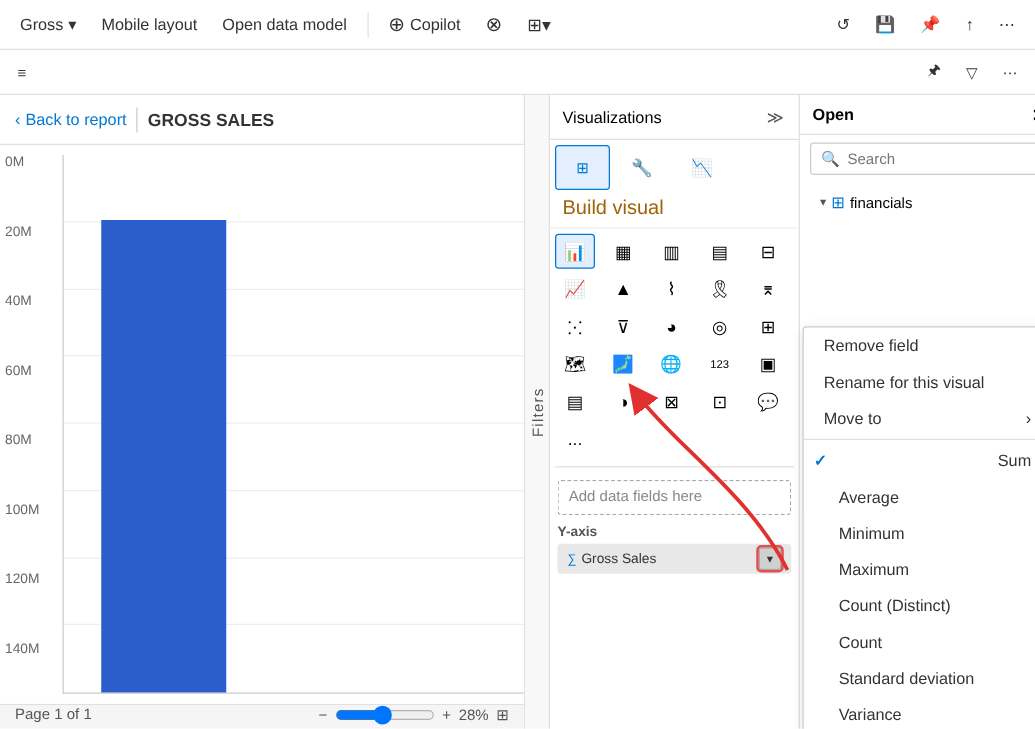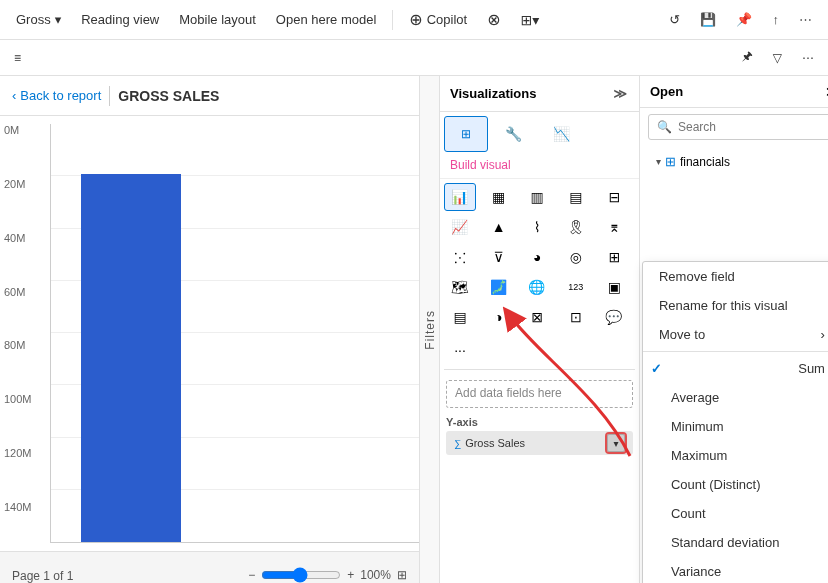--- a/index.html
+++ b/index.html
@@ -67,21 +67,21 @@
     }
     .bar {
       background: #2b5dcd; width: 100px; border-radius: 0;
     }
     .gridline {
       position: absolute; left: 0; right: 0; border-top: 1px solid #eee;
     }
 
     
     .page-footer {
-      display: flex; align-items: flex-end; height: 32px;
+      display: flex; align-items: flex-start; height: 20px;
       background: #f5f5f5; border-top: 1px solid #e0e0e0;
       padding: 0 12px; font-size: 12px; color: #555; gap: 8px;
     }
     .footer-right { margin-left: auto; display: flex; align-items: center; gap: 6px; }
     .zoom-slider { width: 80px; }
 
     
     .filters-panel {
       flex: 0 0 20px; background: #f8f8f8; border-right: 1px solid #e0e0e0;
       display: flex; align-items: center; justify-content: center;
@@ -91,26 +91,26 @@
       font-size: 12px; color: #555; letter-spacing: 1px;
     }
 
     
     .viz-panel {
       flex: 0 0 200px; border-right: 1px solid #e0e0e0;
       display: flex; flex-direction: column; background: #fff;
     }
     .panel-header {
       display: flex; align-items: center; justify-content: space-between;
-      padding: 8px 10px; border-bottom: 1px solid #e0e0e0; font-weight: 700; font-size: 13px;
+      padding: 8px 10px; border-bottom: 1px solid #e0e0e0; font-weight: 400; font-size: 13px;
     }
     .panel-header-icons { display: flex; gap: 4px; }
     .panel-icon { cursor: pointer; color: #555; padding: 2px; }
 
-    .build-visual { padding: 6px 10px; font-size: 12px; color: #ec4899; border-bottom: 1px solid #eee; }
+    .build-visual { padding: 6px 10px; font-size: 16px; color: #a16207; border-bottom: 1px solid #eee; }
 
     .viz-icons-grid {
       display: grid; grid-template-columns: repeat(5, 1fr);
       gap: 2px; padding: 4px;
     }
     .viz-icon-btn {
       display: flex; align-items: center; justify-content: center;
       width: 32px; height: 28px; border: 1px solid transparent;
       border-radius: 3px; cursor: pointer; font-size: 14px;
     }
@@ -192,27 +192,24 @@
   </style>
 </head>
 <body>
 
 <div class="toolbar">
   <div class="toolbar-item">
     <span>Gross</span>
     <span>▾</span>
   </div>
   <div class="toolbar-item">
-    <span>Reading view</span>
-  </div>
-  <div class="toolbar-item">
     <span>Mobile layout</span>
   </div>
   <div class="toolbar-item">
-    <span>Open here model</span>
+    <span>Open data model</span>
   </div>
   <div class="toolbar-separator"></div>
   <div class="toolbar-item">
     <span style="font-size:16px">⊕</span>
     <span>Copilot</span>
   </div>
   <div class="toolbar-item">
     <span style="font-size:16px">⊗</span>
   </div>
   <div class="toolbar-item">
@@ -279,21 +276,21 @@
           <div class="bar" style="height:88%;"></div>
         </div>
       </div>
     </div>
     <div class="page-footer">
       <span>Page 1 of 1</span>
       <div class="footer-right">
         <span style="cursor:pointer;">−</span>
         <input type="range" class="zoom-slider" min="10" max="200" value="100" style="">
         <span style="cursor:pointer;">+</span>
-        <span>100%</span>
+        <span>28%</span>
         <span style="cursor:pointer;">⊞</span>
       </div>
     </div>
   </div>
 
   <div class="filters-panel">
     <span class="filters-label">Filters</span>
   </div>
 
   <div class="viz-panel">

